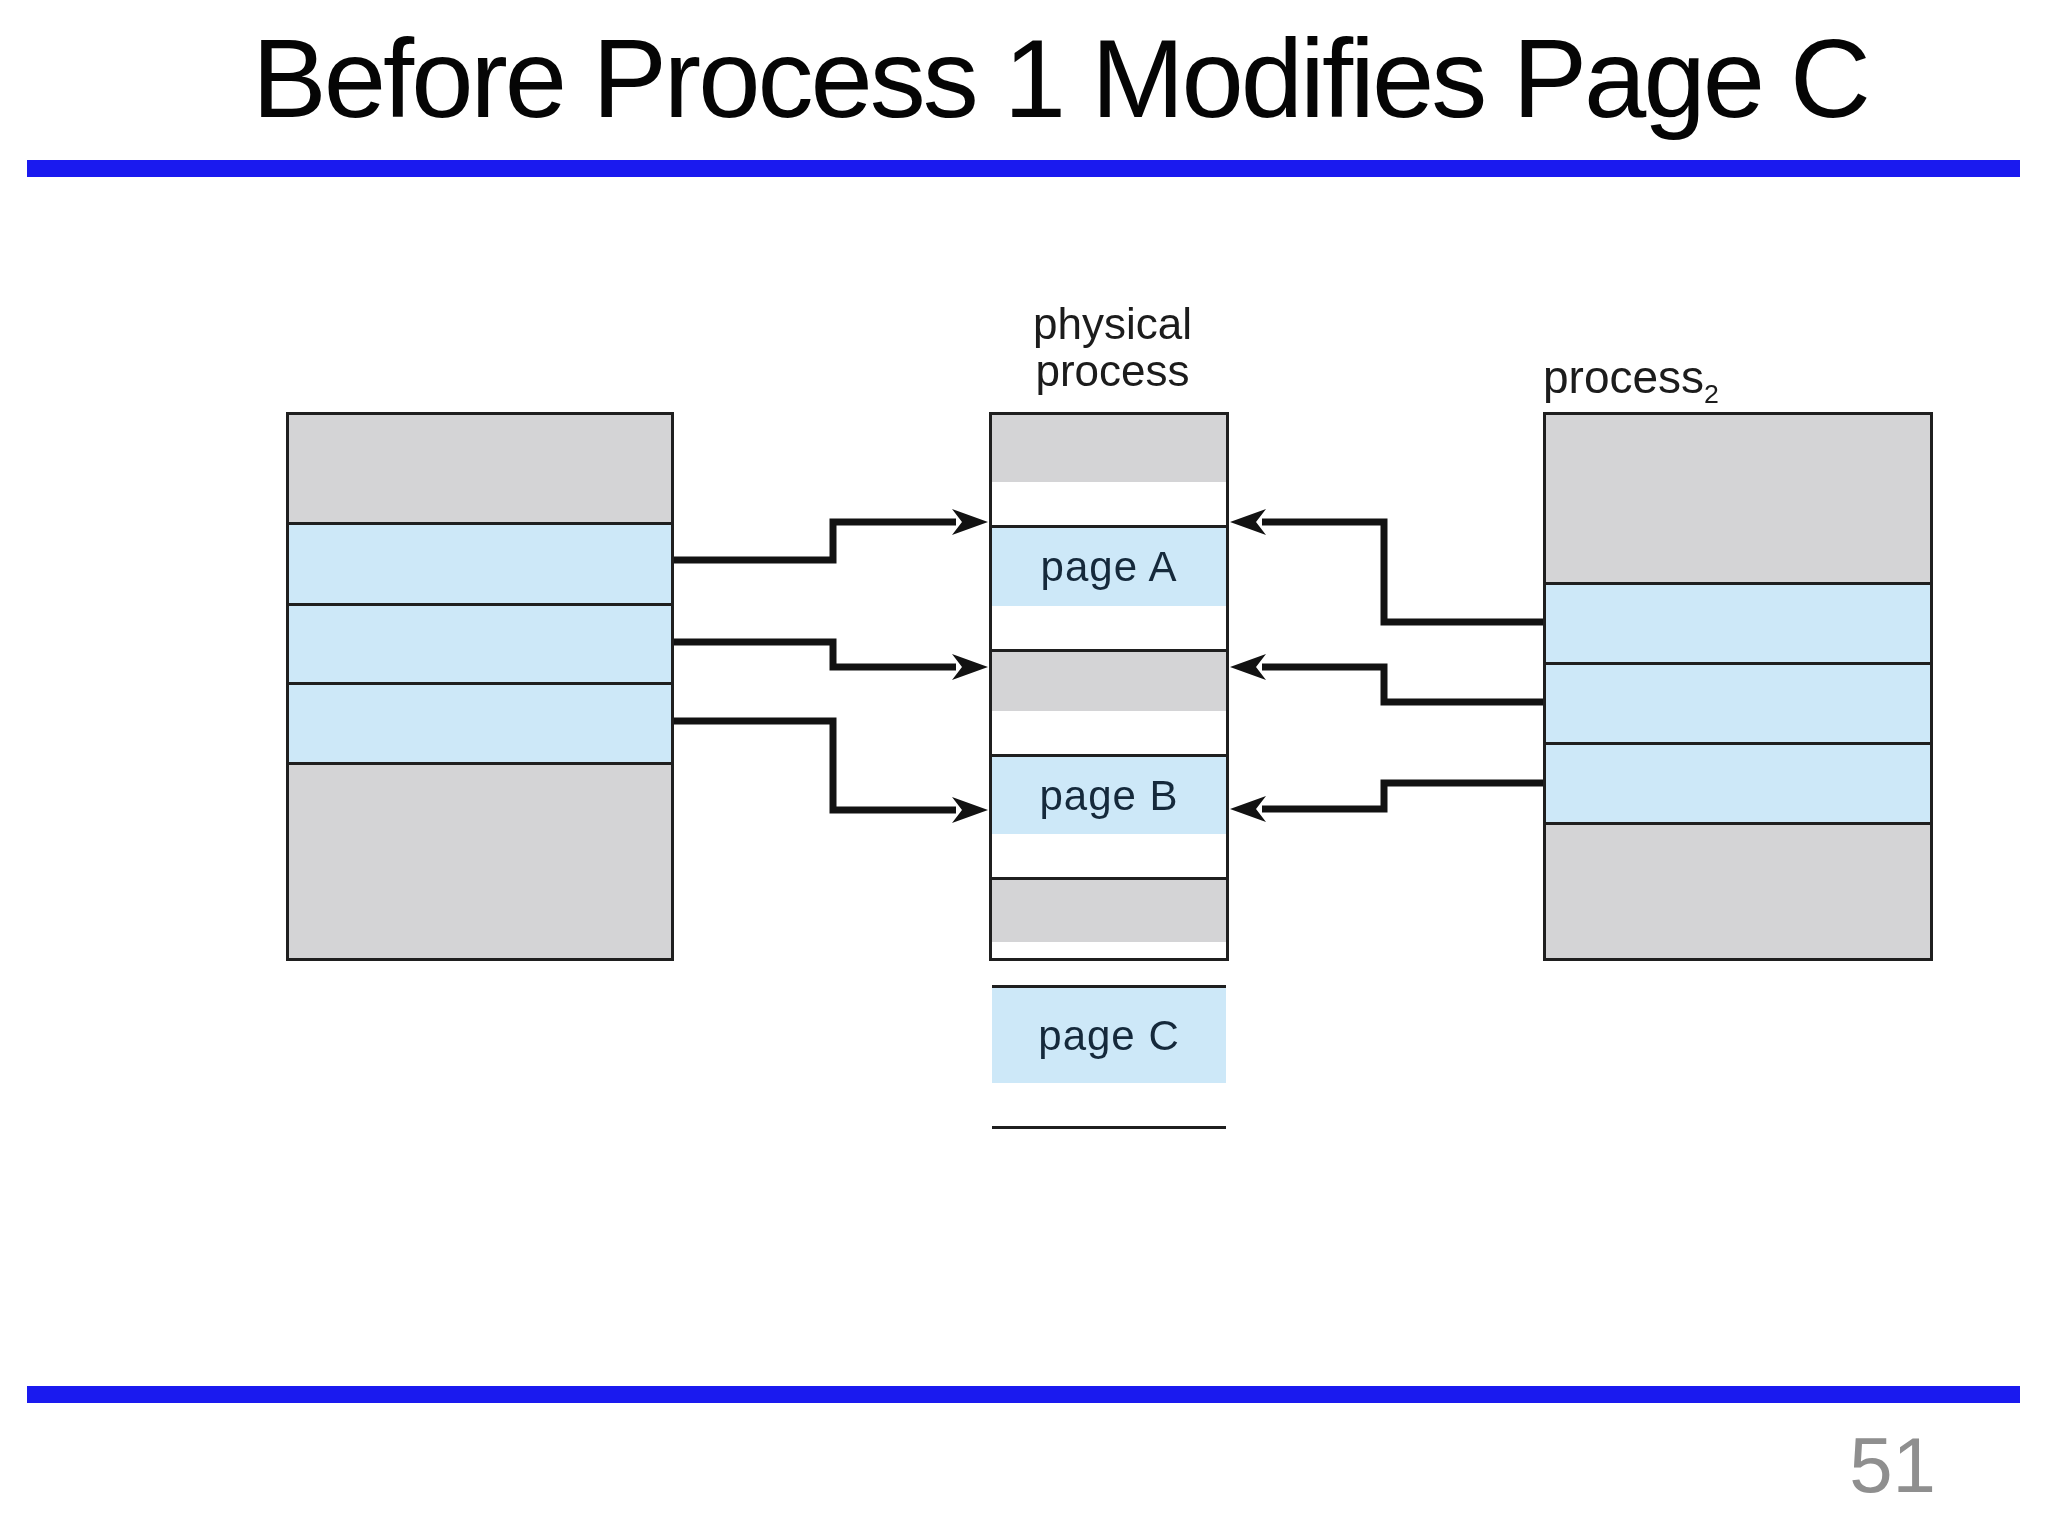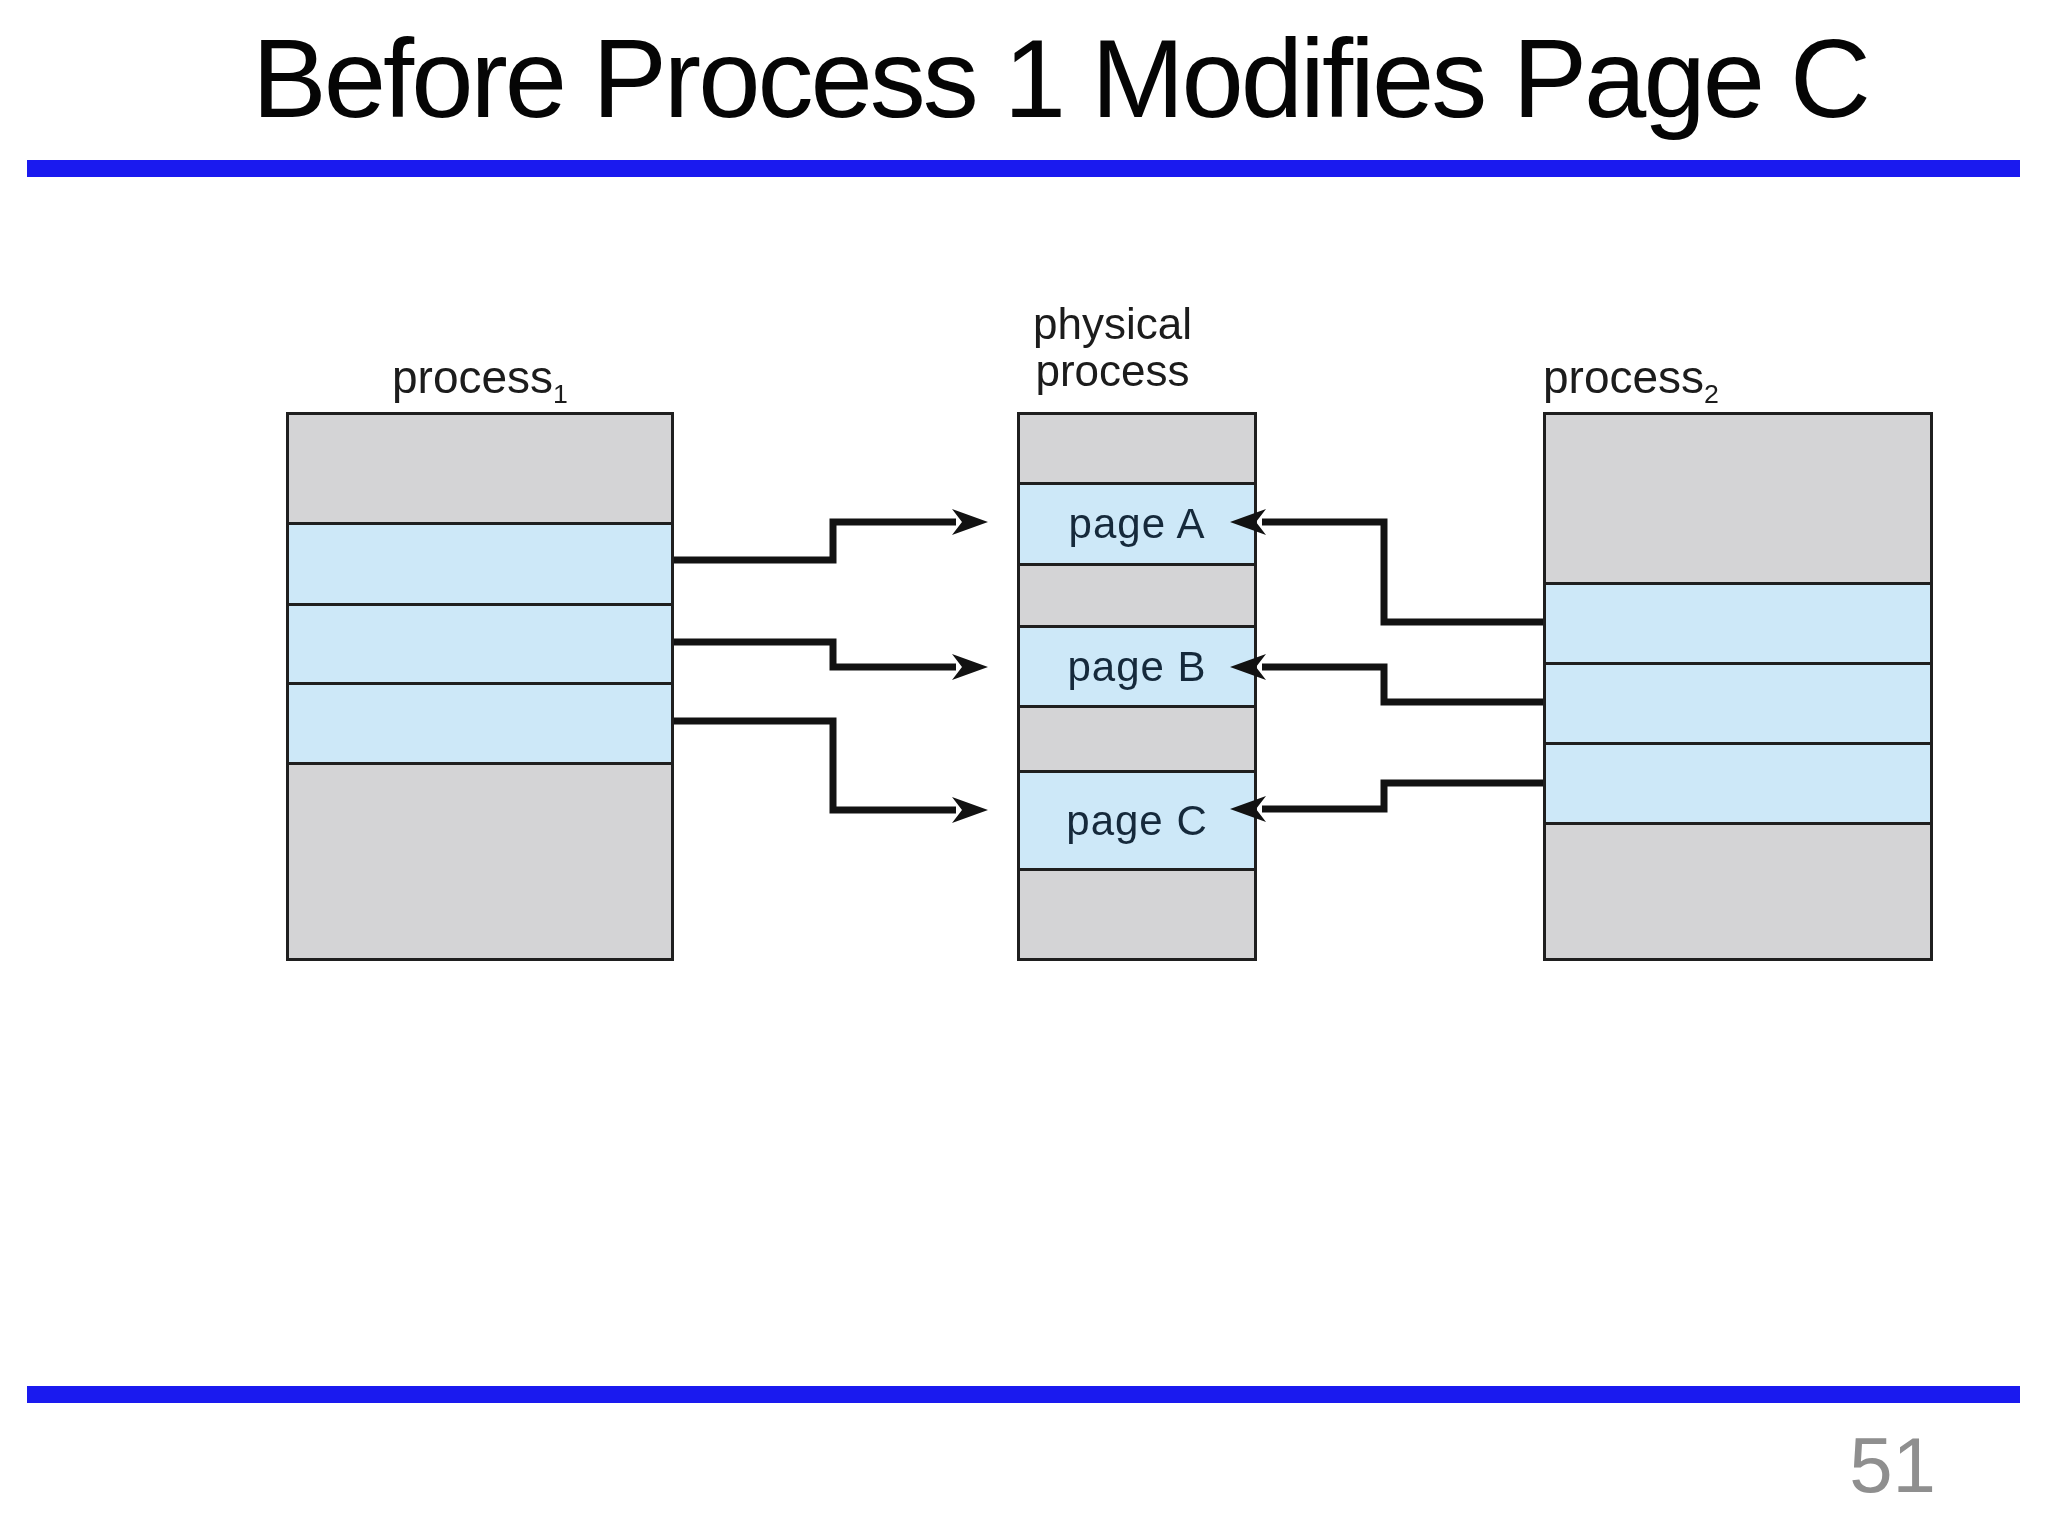--- a/index.html
+++ b/index.html
@@ -38,42 +38,41 @@
   .col-label sub{font-size:0.58em;line-height:0;}
   .lbl-p1{left:286px;top:352px;width:388px;text-align:center;}
   .lbl-mem{left:1033px;top:300px;font-size:44px;line-height:47px;text-align:center;}
   .lbl-mem span{display:block;}
   .lbl-p2{left:1543px;top:352px;width:390px;text-align:left;}
   .block{
     position:absolute;border:3px solid var(--box_border);background:#ffffff;
     display:flex;flex-direction:column;box-sizing:border-box;
   }
   .blk-p1{left:286px;top:412px;width:388px;height:549px;}
-  .blk-mem{left:1017px;top:412px;width:240px;height:549px;}
+  .blk-mem{left:989px;top:412px;width:240px;height:549px;gap:43px;}
   .blk-p2{left:1543px;top:412px;width:390px;height:549px;}
   .row{box-sizing:border-box;flex:0 0 auto;}
   .row.grow{flex:1 1 auto;}
   .row.sep{border-top:3px solid var(--box_border);}
   .row.gray{background:var(--block_fill);}
   .row.blue{background:var(--page_fill);}
   .row.pagecell{display:flex;align-items:center;justify-content:center;}
   .pagelabel{font-size:42px;color:var(--page_label_text);letter-spacing:1px;}
   .arrows{position:absolute;left:0;top:0;width:2048px;height:1536px;pointer-events:none;}
   .arrows path{fill:none;stroke:var(--arrow);stroke-width:7px;}
   .arrows polygon{fill:var(--arrow);stroke:none;}
 </style>
 </head>
 <body>
 
 <div class="slide">
 
   <h1 class="title">Before Process 1 Modifies Page C</h1>
   <div class="rule rule-top"></div>
 
-  <div class="col-label lbl-p1"><span>process</span><sub>1</sub></div>
 
   <div class="col-label lbl-mem">
     <span>physical</span>
     <span>process</span>
   </div>
 
   <div class="col-label lbl-p2"><span>process</span><sub>2</sub></div>
 
   <div class="block blk-p1">
     <div class="row gray" style="height:107px"></div>

